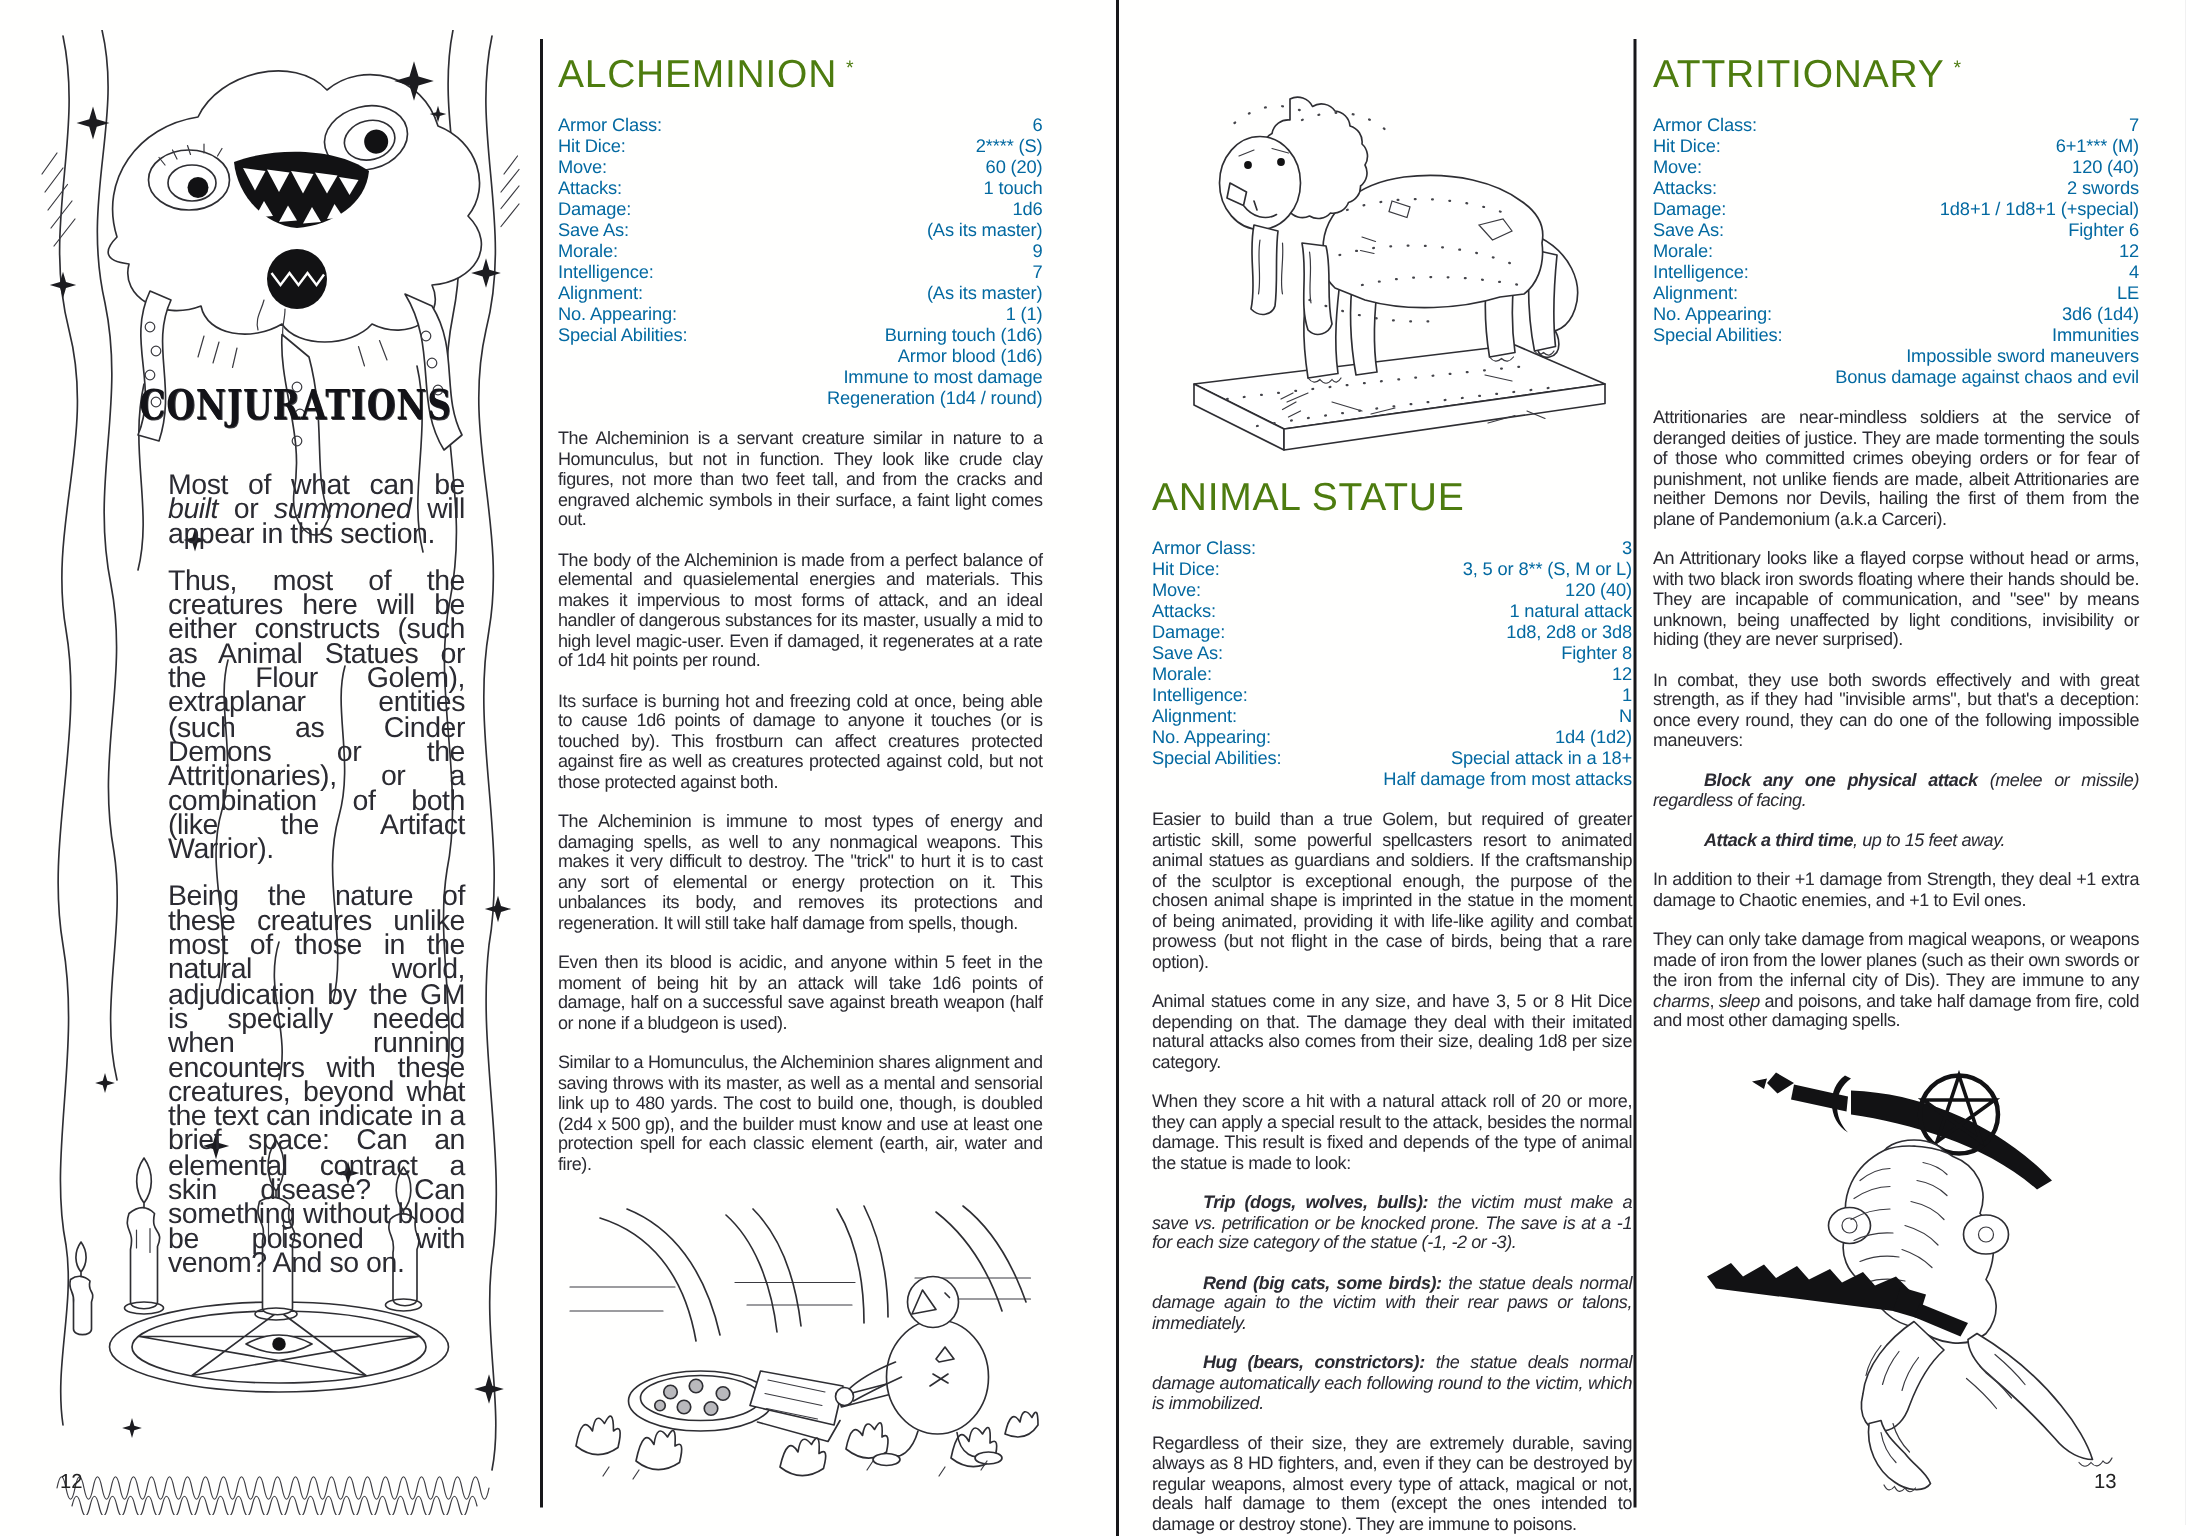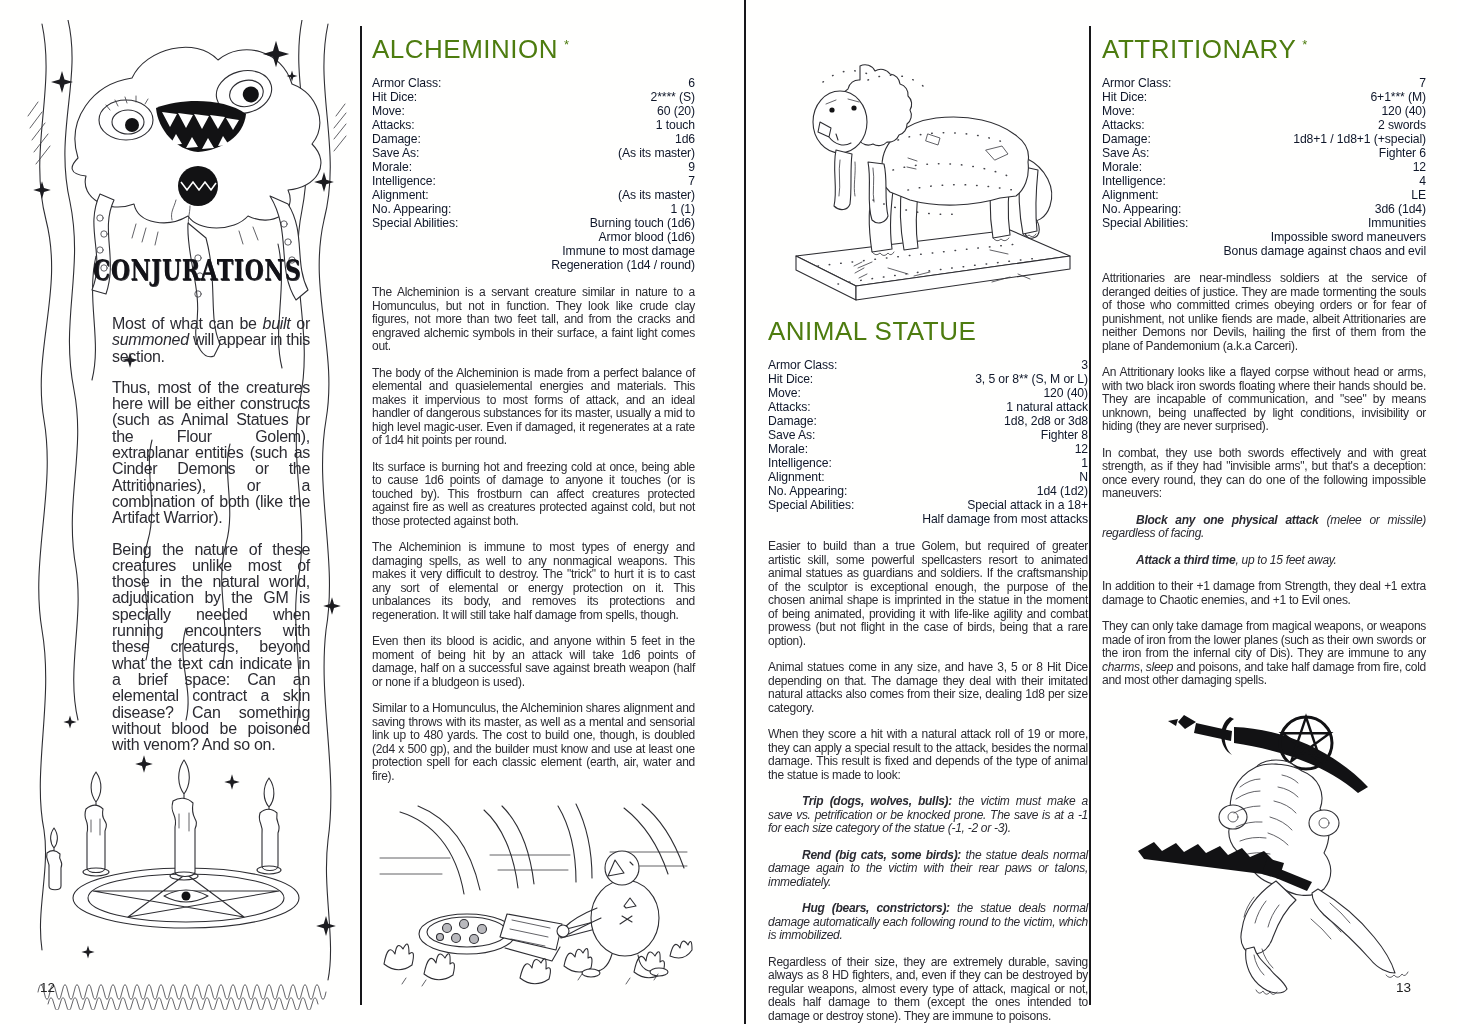--- a/index.html
+++ b/index.html
@@ -14,32 +14,32 @@
   .col-alch{left:372px;top:30px;width:323px;}
   .col-statue{left:768px;top:26px;width:320px;}
   .col-attr{left:1102px;top:30px;width:324px;}
 
   h2.section-title{margin:0 0 12px 0;font-size:26px;font-weight:400;letter-spacing:.5px;
                    color:#4d7c0f;line-height:30px;white-space:nowrap;}
   h2.section-title sup{font-size:13px;vertical-align:9px;margin-left:6px;}
 
   .stats{margin:0 0 14px 0;}
   .stat-row{display:flex;justify-content:space-between;font-size:12.2px;line-height:14px;
-            letter-spacing:-.1px;color:#0f172a;}
+            letter-spacing:-.1px;color:#0369a1;}
   .stat-label{white-space:nowrap;padding-right:8px;}
   .stat-values{flex:1;text-align:right;}
 
   .paras .para,.sidebar-text .para{margin:0 0 13px 0;font-size:12px;line-height:13.5px;
        letter-spacing:-.28px;text-align:justify;color:#2b2b32;}
   .para.indent{text-indent:34px;}
   .it{font-style:italic;}
   .bd{font-weight:bold;}
 
   .sidebar-text{position:absolute;left:112px;top:316px;width:198px;}
-  .sidebar-text .para{font-size:16px;line-height:16.3px;letter-spacing:-.3px;margin-bottom:15px;}
+  .sidebar-text .para{font-size:19px;line-height:16.3px;letter-spacing:-.3px;margin-bottom:15px;}
 
   .conj-title{position:absolute;left:86px;top:254px;width:222px;text-align:center;
       font-family:"DejaVu Serif","Liberation Serif",serif;font-weight:bold;font-size:22px;
       letter-spacing:.5px;color:#131318;transform:scaleY(1.25);transform-origin:top center;
       text-shadow:.6px .6px 0 #3c3c40;}
 
   .art{line-height:0;}
   .art-alch-scene{margin-top:10px;}
   .art-lion{margin:4px auto 10px auto;width:300px;}
   .art-attr{margin:10px 0 0 auto;width:292px;}
@@ -413,21 +413,21 @@
           <span class="stat-label">Special Abilities:</span>
           <span class="stat-values">
             <div>Special attack in a 18+</div>
             <div>Half damage from most attacks</div>
           </span>
         </div>
       </div>
     <div class="paras">
         <p class="para"><span>Easier to build than a true Golem, but required of greater artistic skill, some powerful spellcasters resort to animated animal statues as guardians and soldiers. If the craftsmanship of the sculptor is exceptional enough, the purpose of the chosen animal shape is imprinted in the statue in the moment of being animated, providing it with life-like agility and combat prowess (but not flight in the case of birds, being that a rare option).</span></p>
         <p class="para"><span>Animal statues come in any size, and have 3, 5 or 8 Hit Dice depending on that. The damage they deal with their imitated natural attacks also comes from their size, dealing 1d8 per size category.</span></p>
-        <p class="para"><span>When they score a hit with a natural attack roll of 19 or more, they can apply a special result to the attack, besides the normal damage. This result is fixed and depends of the type of animal the statue is made to look:</span></p>
+        <p class="para"><span>When they score a hit with a natural attack roll of 20 or more, they can apply a special result to the attack, besides the normal damage. This result is fixed and depends of the type of animal the statue is made to look:</span></p>
         <p class="para indent"><span class="it bd">Trip (dogs, wolves, bulls):</span><span class="it">  the victim must make a save vs. petrification or be knocked prone. The save is at a -1 for each size category of the statue (-1, -2 or -3).</span></p>
         <p class="para indent"><span class="it bd">Rend (big cats, some birds):</span><span class="it">   the statue deals normal damage again to the victim with their rear paws or talons, immediately.</span></p>
         <p class="para indent"><span class="it bd">Hug (bears, constrictors):</span><span class="it">  the statue deals normal damage automatically each following round to the victim, which is immobilized.</span></p>
         <p class="para"><span>Regardless of their size, they are extremely durable, saving always as 8 HD fighters, and, even if they can be destroyed by regular weapons, almost every type of attack, magical or not, deals half damage to them (except the ones intended to damage or destroy stone). They are immune to poisons.</span></p>
       </div>
   </div>
 
   <div class="col col-attr">
     <h2 class="section-title"><span>ATTRITIONARY</span><sup>*</sup></h2>
     <div class="stats">

